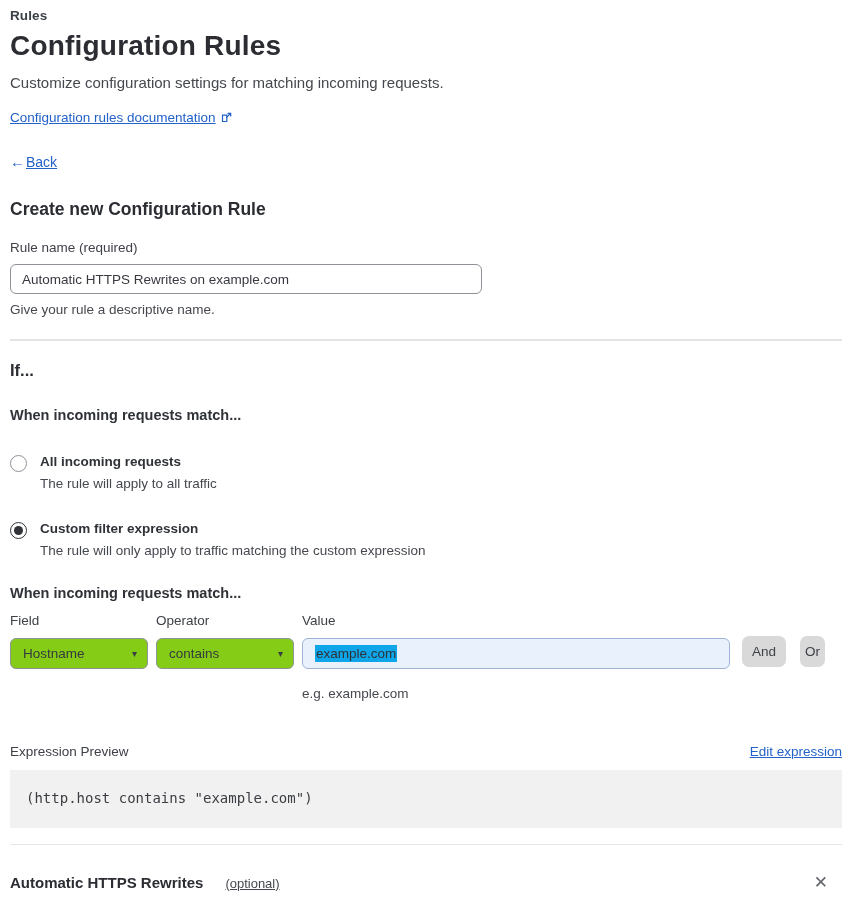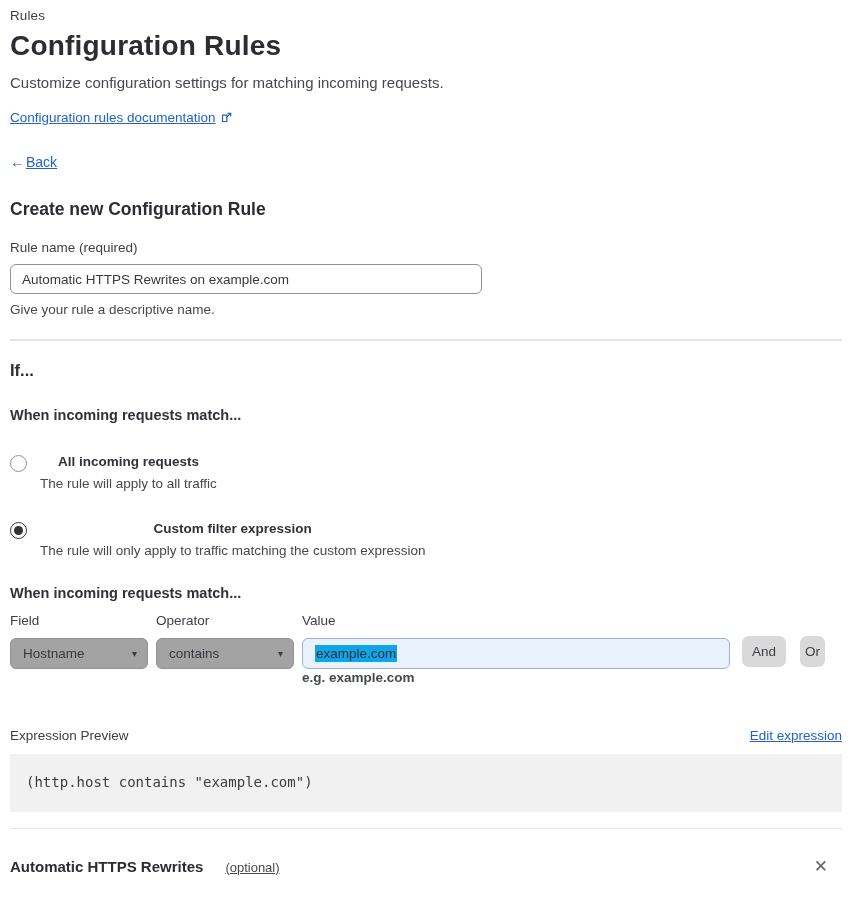--- a/index.html
+++ b/index.html
@@ -7,21 +7,21 @@
   body {
     font-family: "Liberation Sans", "DejaVu Sans", sans-serif;
     color: #36393f;
     width: 852px;
     height: 906px;
     overflow: hidden;
   }
   .page { padding: 8px 10px 0 10px; width: 852px; }
 
   
-  .breadcrumb { font-size: 13.5px; font-weight: 400; color: #3c4047; letter-spacing: .1px; }
+  .breadcrumb { font-size: 13.5px; font-weight: 700; color: #3c4047; letter-spacing: .1px; }
   h1.page-title { font-size: 28px; font-weight: 700; color: #2b2d32; margin-top: 7px; letter-spacing: .2px; }
   .subtitle { font-size: 15px; color: #45484e; margin-top: 12px; }
   a.link { color: #2262c9; text-decoration: underline; cursor: pointer; }
   .doc-link-row { margin-top: 19px; font-size: 13.5px; display: flex; align-items: center; gap: 5px; }
   .ext-icon svg { display: block; }
   .back-row { margin-top: 28px; font-size: 14px; display: flex; align-items: center; gap: 1px; }
   .back-arrow { color: #2262c9; font-size: 15px; text-decoration: none; }
 
   
   h2.create-heading { font-size: 17.5px; font-weight: 700; color: #2b2d32; margin-top: 29px; }
@@ -44,42 +44,42 @@
   .radio-option.second { margin-top: 30px; }
   .radio-circle {
     width: 17px; height: 17px; border-radius: 50%;
     border: 1.6px solid #8e9197; background: #fff; flex: 0 0 auto; margin-top: 1px;
     display: flex; align-items: center; justify-content: center; cursor: pointer;
   }
   .radio-circle.selected { border-color: #303338; }
   .radio-circle.selected::after {
     content: ""; width: 9px; height: 9px; border-radius: 50%; background: #303338;
   }
-  .radio-label { font-size: 13.5px; font-weight: 700; color: #2f3237; text-align: center; }
+  .radio-label { font-size: 13.5px; font-weight: 700; color: #2f3237; }
   .radio-desc { font-size: 13.5px; color: #45484e; margin-top: 7px; }
 
   
   .builder-row { display: flex; margin-top: 12px; align-items: flex-start; }
   .col { display: flex; flex-direction: column; }
   .col .col-label { font-size: 13.5px; color: #3e4147; margin-bottom: 10px; }
   .select-box {
     width: 138px; height: 31px; border: 1px solid #8f9299; border-radius: 6px;
     display: flex; align-items: center; justify-content: space-between;
-    padding: 0 10px 0 12px; font-size: 13.5px; color: #36393f; background: #a3a3a3; cursor: pointer;
+    padding: 0 10px 0 12px; font-size: 13.5px; color: #36393f; background: #84cc16; cursor: pointer;
   }
   .col.operator { margin-left: 8px; }
   .col.value { margin-left: 8px; }
   .chevron { font-size: 10px; color: #3a3d42; }
   .value-box {
     width: 428px; height: 31px; border: 1px solid #9db4d6; border-radius: 6px;
     background: #e9f1fc; display: flex; align-items: center; padding: 0 12px;
     font-size: 13.5px; color: #2f3237;
   }
   .value-box .selection { background: #0ea5e9; padding: 1px 1px; }
-  .value-hint { font-size: 13.5px; color: #45484e; margin-top: 1px; font-weight: bold; }
+  .value-hint { font-size: 13.5px; color: #45484e; margin-top: 17px; }
   .connector-btn {
     height: 31px; border: none; border-radius: 7px; background: #d9d9d9;
     color: #3e4147; font-size: 13.5px; font-family: "Liberation Sans", sans-serif;
     cursor: pointer; margin-top: 23px;
   }
   .connector-btn.and { width: 44px; margin-left: 12px; }
   .connector-btn.or { width: 25px; margin-left: 14px; }
 
   
   .expr-header { display: flex; justify-content: space-between; align-items: baseline; margin-top: 43px; }

